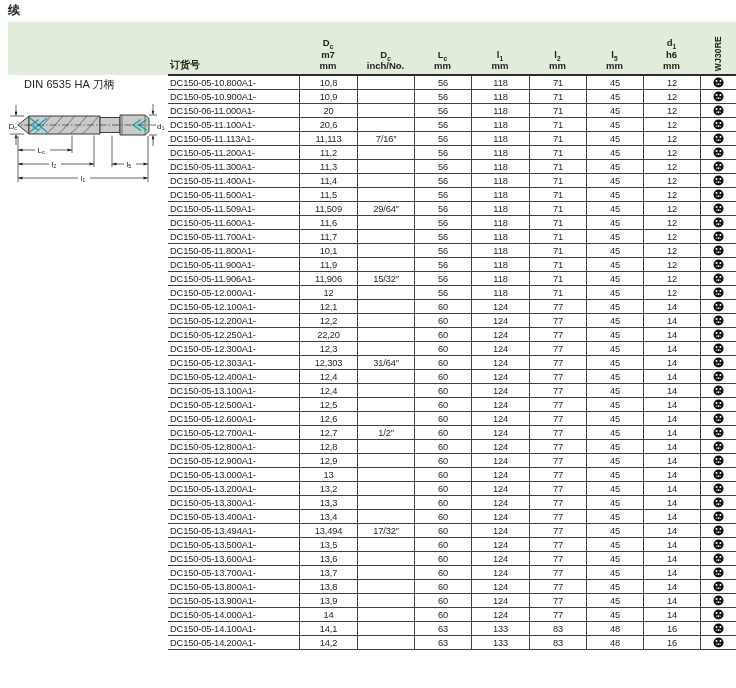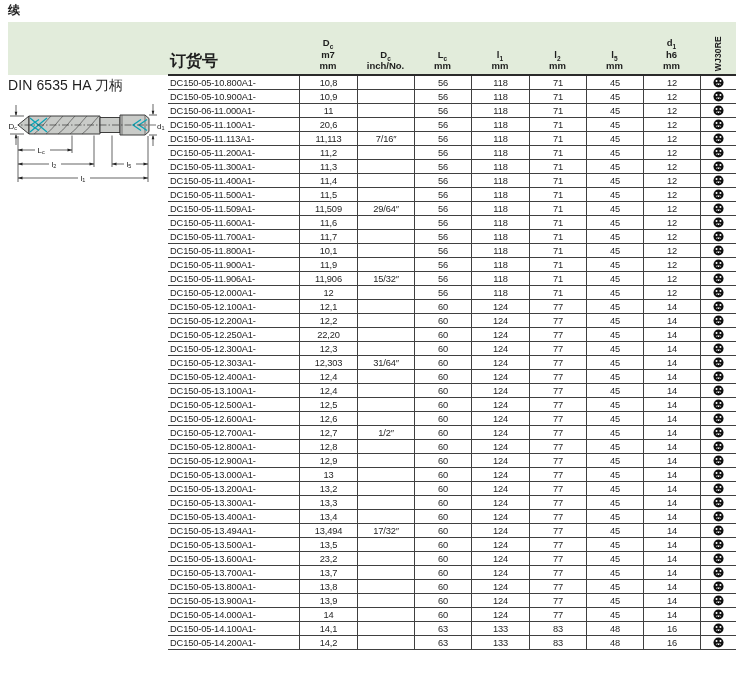--- a/index.html
+++ b/index.html
@@ -4,24 +4,24 @@
 <style>
   html,body{margin:0;padding:0;background:#fff;}
   .page{position:relative;width:736px;height:688px;background:#fff;overflow:hidden;
         font-family:"Liberation Sans","DejaVu Sans",sans-serif;color:#1e1e1e;}
   .page-title{position:absolute;left:8px;top:2px;font-size:12px;font-weight:700;}
   .green-band{position:absolute;left:8px;top:22px;width:728px;height:53px;background:#e2ecdb;}
   .header-grid{position:absolute;left:168px;top:22px;width:568px;height:53px;display:grid;
                grid-template-columns:131px 58px 57px 57px 58px 57px 57px 57px 36px;}
   .hcell{display:flex;flex-direction:column;justify-content:flex-end;align-items:center;
          padding-bottom:4px;font-size:9.5px;font-weight:700;line-height:1.18;box-sizing:border-box;}
-  .hcell.left{align-items:flex-start;padding-left:2px;font-size:16px;}
+  .hcell.left{align-items:flex-start;padding-left:2px;font-size:10px;}
   .hcell sub{font-size:6.5px;line-height:0;}
   .hcell.rot .hline{writing-mode:vertical-rl;transform:rotate(180deg);font-size:8.5px;letter-spacing:.2px;}
-  .din-label{position:absolute;left:8px;top:77px;font-size:14px;font-weight:500;letter-spacing:.1px;}
+  .din-label{position:absolute;left:24px;top:77px;font-size:11px;font-weight:500;letter-spacing:.1px;}
   #diagram{position:absolute;left:8px;top:92px;}
   .tbody{position:absolute;left:168px;top:74px;width:568px;border-top:2px solid #2a2a2a;}
   .trow{display:grid;grid-template-columns:131px 58px 57px 57px 58px 57px 57px 57px 36px;
         height:14px;border-bottom:1px solid #404040;box-sizing:border-box;}
   .tcell{display:flex;align-items:center;justify-content:center;font-size:9.3px;
          letter-spacing:-.15px;border-left:1px solid #404040;box-sizing:border-box;
          overflow:hidden;white-space:nowrap;}
   .tcell.left{justify-content:flex-start;padding-left:2px;border-left:none;}
   #diagram text{font-family:"Liberation Sans","DejaVu Sans",sans-serif;font-size:8px;fill:#222;}
 </style>
@@ -176,21 +176,21 @@
             <circle cx="3.9" cy="4.3" r="1.1" fill="#fff"></circle>
             <circle cx="8.1" cy="4.3" r="1.1" fill="#fff"></circle>
             <rect x="3.6" y="7.2" width="4.8" height="1.6" rx="0.8" fill="#fff"></rect>
             <rect x="4.5" y="7.2" width="0.8" height="1.6" fill="#101010"></rect>
             <rect x="6.7" y="7.2" width="0.8" height="1.6" fill="#101010"></rect>
           </svg>
         </div>
       </div>
       <div class="trow">
         <div class="tcell left">DC150-06-11.000A1-</div>
-        <div class="tcell">11</div>
+        <div class="tcell">20</div>
         <div class="tcell"></div>
         <div class="tcell">56</div>
         <div class="tcell">118</div>
         <div class="tcell">71</div>
         <div class="tcell">45</div>
         <div class="tcell">12</div>
         <div class="tcell icon">
           <svg viewBox="0 0 12 12" width="11" height="11">
             <circle cx="6" cy="6" r="5.5" fill="#101010"></circle>
             <circle cx="3.9" cy="4.3" r="1.1" fill="#fff"></circle>
@@ -816,21 +816,21 @@
             <circle cx="3.9" cy="4.3" r="1.1" fill="#fff"></circle>
             <circle cx="8.1" cy="4.3" r="1.1" fill="#fff"></circle>
             <rect x="3.6" y="7.2" width="4.8" height="1.6" rx="0.8" fill="#fff"></rect>
             <rect x="4.5" y="7.2" width="0.8" height="1.6" fill="#101010"></rect>
             <rect x="6.7" y="7.2" width="0.8" height="1.6" fill="#101010"></rect>
           </svg>
         </div>
       </div>
       <div class="trow">
         <div class="tcell left">DC150-05-13.600A1-</div>
-        <div class="tcell">23,2</div>
+        <div class="tcell">13,6</div>
         <div class="tcell"></div>
         <div class="tcell">60</div>
         <div class="tcell">124</div>
         <div class="tcell">77</div>
         <div class="tcell">45</div>
         <div class="tcell">14</div>
         <div class="tcell icon">
           <svg viewBox="0 0 12 12" width="11" height="11">
             <circle cx="6" cy="6" r="5.5" fill="#101010"></circle>
             <circle cx="3.9" cy="4.3" r="1.1" fill="#fff"></circle>

